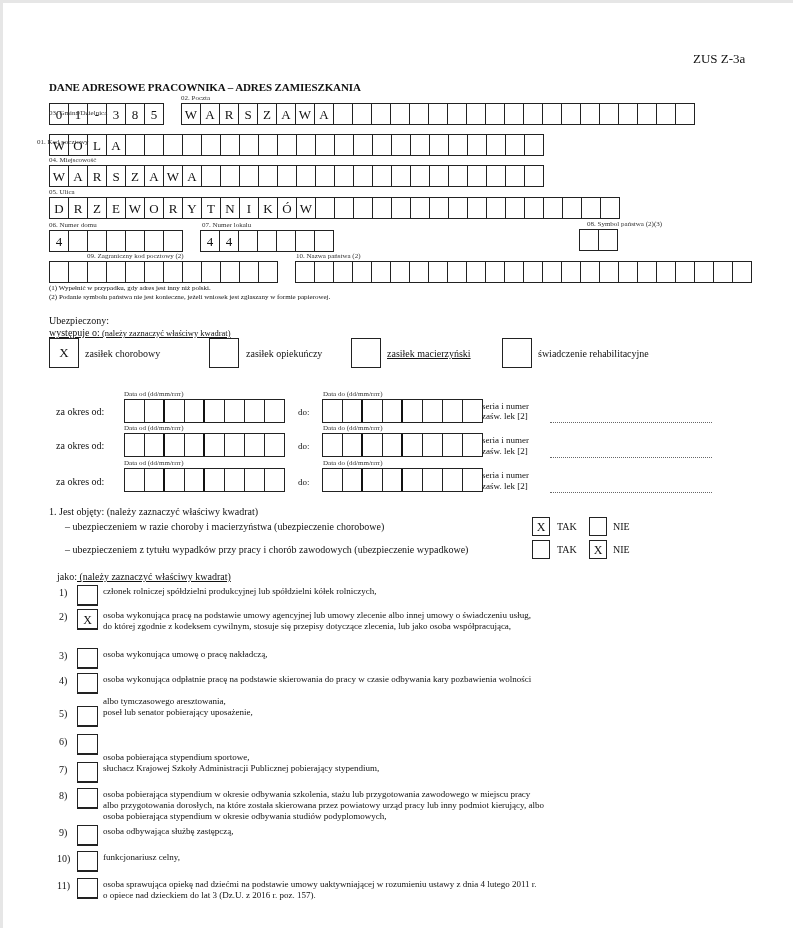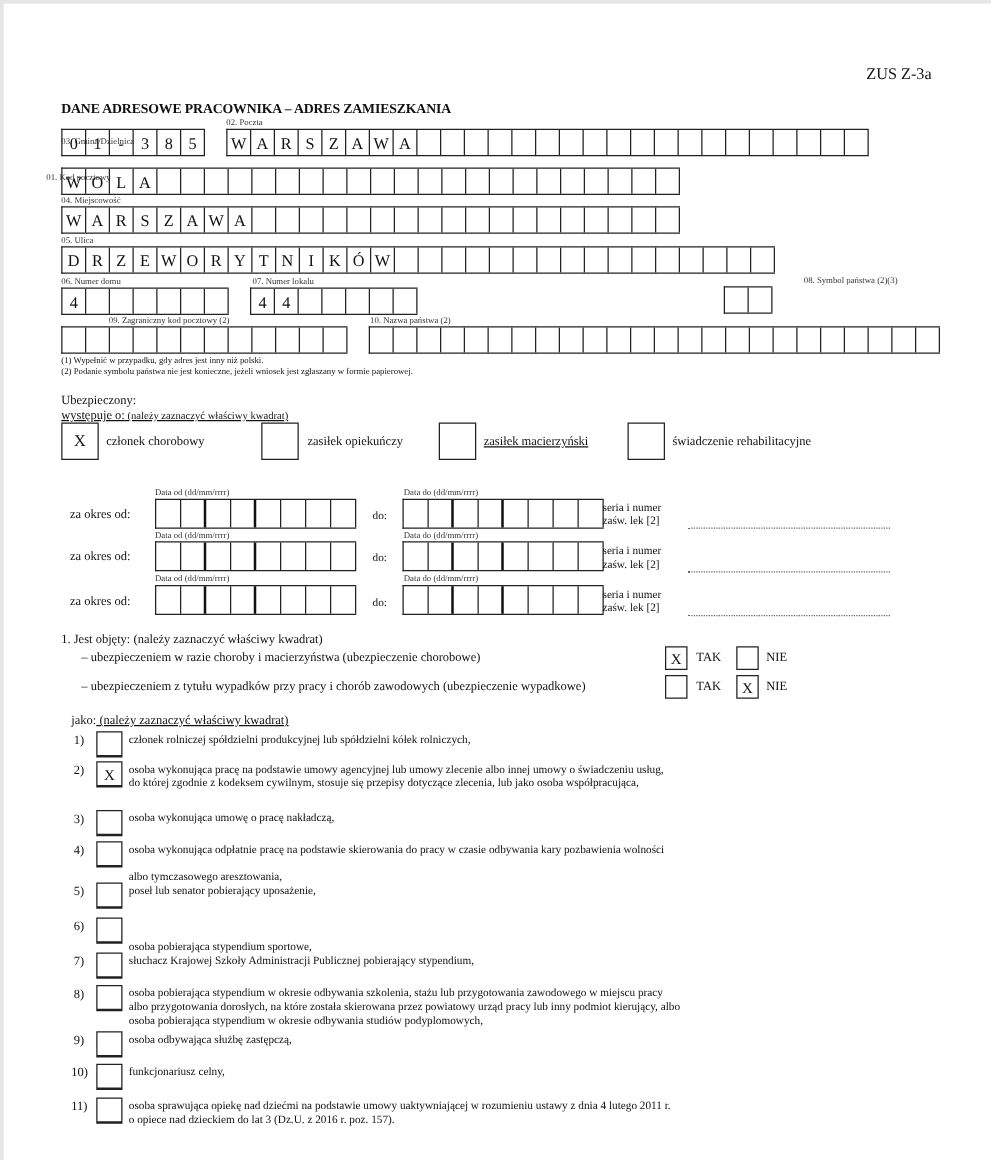--- a/index.html
+++ b/index.html
@@ -183,21 +183,21 @@
 <div class="abs lbl" style="left:202px; top:221px;">07. Numer lokalu</div>
 <div class="cells" style="left:200px; top:230px;">
     <div class="cell">4</div>
     <div class="cell">4</div>
     <div class="cell"></div>
     <div class="cell"></div>
     <div class="cell"></div>
     <div class="cell"></div>
     <div class="cell"></div>
   </div>
-<div class="abs lbl" style="left:606px; top:220px;padding-left:37px;">08. Symbol państwa (2)(3)</div>
+<div class="abs lbl" style="left:550px; top:220px;padding-left:37px;">08. Symbol państwa (2)(3)</div>
 <div class="cells" style="left:579px; top:229px;">
     <div class="cell"></div>
     <div class="cell"></div>
   </div>
 
 <div class="abs lbl" style="left:49px; top:252px;margin-left:38px;">09. Zagraniczny kod pocztowy (2)</div>
 <div class="cells" style="left:49px; top:261px;">
     <div class="cell"></div>
     <div class="cell"></div>
     <div class="cell"></div>
@@ -241,21 +241,21 @@
 
 <div class="abs note" style="left:49px; top:284px;">(1) Wypełnić w przypadku, gdy adres jest inny niż polski.</div>
 <div class="abs note" style="left:49px; top:293px;">(2) Podanie symbolu państwa nie jest konieczne, jeżeli wniosek jest zgłaszany w formie papierowej.</div>
 
 <div class="abs txt" style="left:49px; top:315px;">Ubezpieczony:</div>
 <div class="abs txt" style="left:49px; top:327px;">
   <span class="u">występuje o:</span><span style="font-size:8.5px;" class="u"> (należy zaznaczyć właściwy kwadrat)</span>
 </div>
 
 <div class="box lg" style="left:49px; top:338px;">X</div>
-<div class="abs txt" style="left:85px; top:348px;">członek chorobowy</div>
+<div class="abs txt" style="left:85px; top:348px;">zasiłek chorobowy</div>
 <div class="box lg" style="left:209px; top:338px;"></div>
 <div class="abs txt" style="left:246px; top:348px;">zasiłek opiekuńczy</div>
 <div class="box lg" style="left:351px; top:338px;"></div>
 <div class="abs txt" style="left:387px; top:348px;text-decoration:underline;">zasiłek macierzyński</div>
 <div class="box lg" style="left:502px; top:338px;"></div>
 <div class="abs txt" style="left:538px; top:348px;">świadczenie rehabilitacyjne</div>
 
 <div>
   <div class="abs lbl" style="left:124px; top:390px;">Data od (dd/mm/rrrr)</div>
   <div class="abs lbl" style="left:323px; top:390px;">Data do (dd/mm/rrrr)</div>

